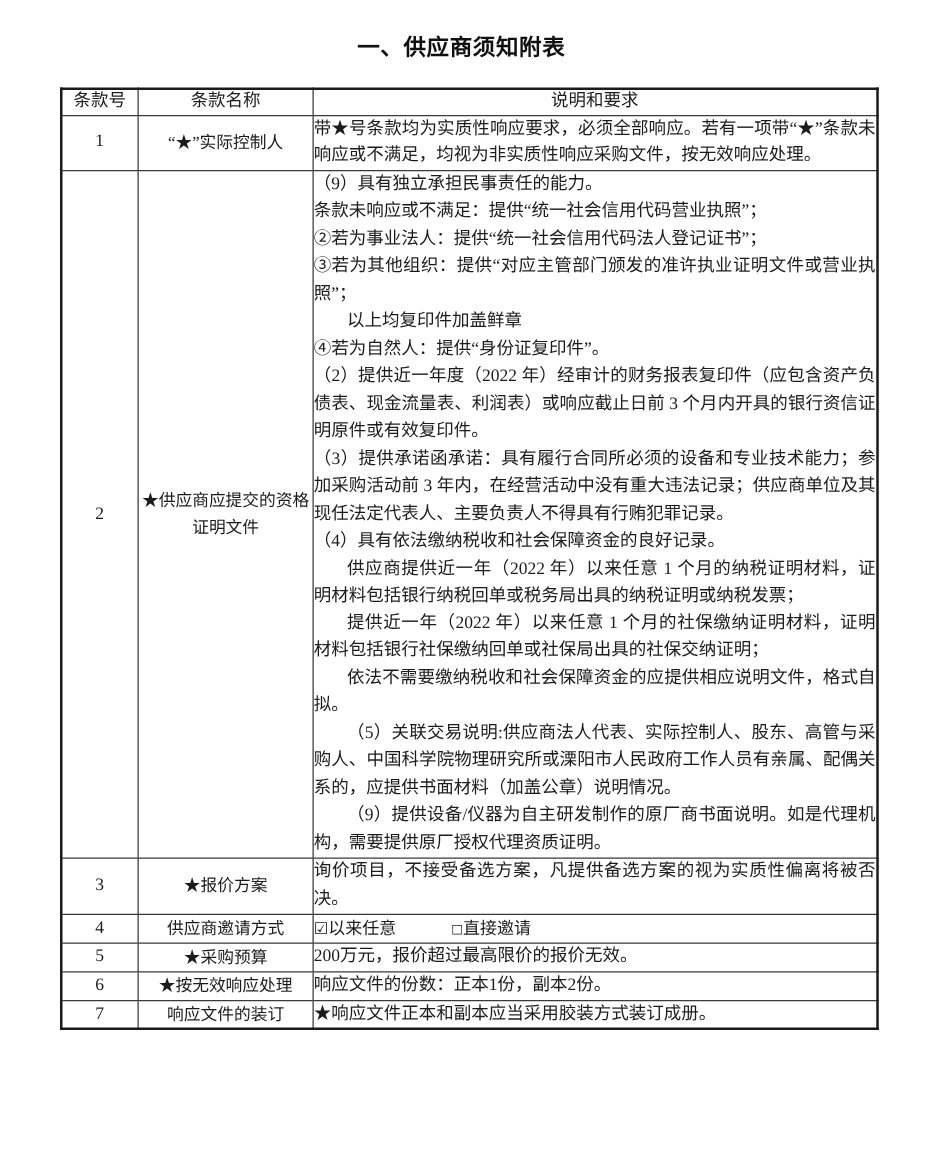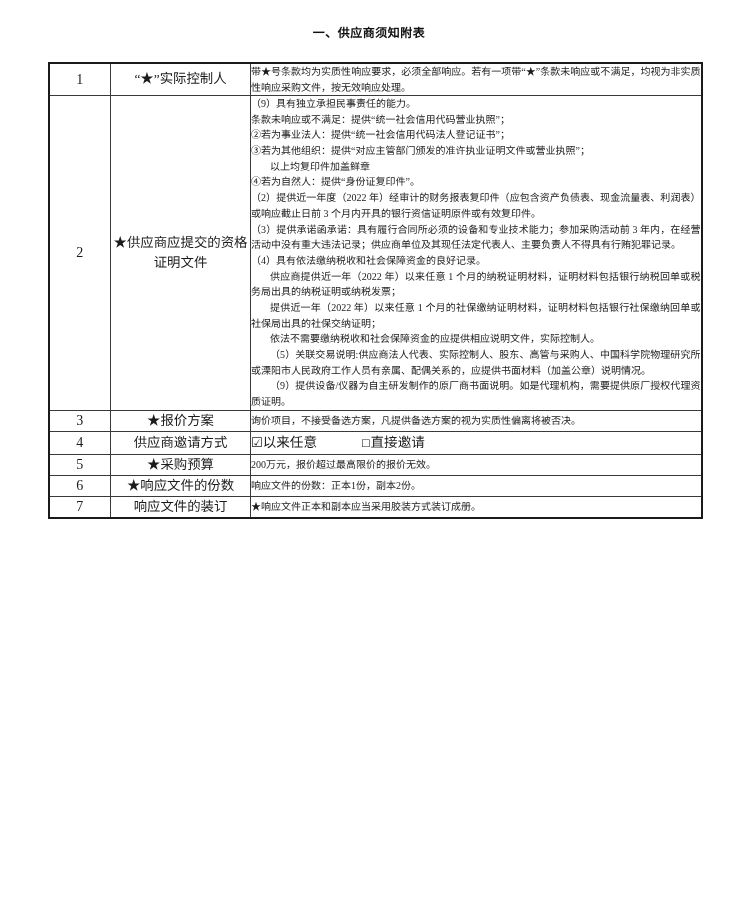--- a/index.html
+++ b/index.html
@@ -25,21 +25,21 @@
   .chapter-title {
     text-align: center;
     font-size: 21px;
     font-weight: bold;
     letter-spacing: 1px;
     margin: 22px 0 0 0;
     color: #111111;
   }
   .section-title {
     text-align: center;
-    font-size: 12px;
+    font-size: 18px;
     font-weight: bold;
     letter-spacing: 0.5px;
     margin: 23px 10px 0 0;
     color: #111111;
   }
   .table-wrap {
     margin: 21px auto 0 auto;
     width: 653px;
   }
   table.spec {
@@ -63,21 +63,21 @@
     padding: 9px 4px;
     font-weight: normal;
   }
   .cell-no {
     text-align: center;
     font-size: 14px;
     font-family: "Liberation Serif", serif;
   }
   .cell-desc {
     text-align: left;
-    font-size: 10px;
+    font-size: 14px;
     line-height: 1.55;
     padding: 4px 5px 4px 4px;
     margin-left: 25px;
   }
   .cell-desc.tight {
     line-height: 1.57;
   }
   .cell-desc p {
     margin: 0;
     text-align: justify;
@@ -117,20 +117,25 @@
   <div class="section-title">一、供应商须知附表</div>
 
   <div class="table-wrap">
     <table class="spec">
       <colgroup>
         <col class="c-no">
         <col class="c-name">
         <col class="c-desc">
       </colgroup>
       <tbody>
+        <tr>
+          <td class="cell-head">条款号</td>
+          <td class="cell-head">条款名称</td>
+          <td class="cell-head">说明和要求</td>
+        </tr>
 
         <tr>
           <td class="cell-no">1</td>
           <td class="cell-name">“★”实际控制人</td>
           <td class="cell-desc">
             <p>带★号条款均为实质性响应要求，必须全部响应。若有一项带“★”条款未响应或不满足，均视为非实质性响应采购文件，按无效响应处理。</p>
           </td>
         </tr>
 
         <tr>
@@ -141,21 +146,21 @@
             <p>条款未响应或不满足：提供“统一社会信用代码营业执照”；</p>
             <p>②若为事业法人：提供“统一社会信用代码法人登记证书”；</p>
             <p>③若为其他组织：提供“对应主管部门颁发的准许执业证明文件或营业执照”；</p>
             <p class="ind">以上均复印件加盖鲜章</p>
             <p>④若为自然人：提供“身份证复印件”。</p>
             <p>（2）提供近一年度（2022 年）经审计的财务报表复印件（应包含资产负债表、现金流量表、利润表）或响应截止日前 3 个月内开具的银行资信证明原件或有效复印件。</p>
             <p>（3）提供承诺函承诺：具有履行合同所必须的设备和专业技术能力；参加采购活动前 3 年内，在经营活动中没有重大违法记录；供应商单位及其现任法定代表人、主要负责人不得具有行贿犯罪记录。</p>
             <p>（4）具有依法缴纳税收和社会保障资金的良好记录。</p>
             <p class="ind">供应商提供近一年（2022 年）以来任意 1 个月的纳税证明材料，证明材料包括银行纳税回单或税务局出具的纳税证明或纳税发票；</p>
             <p class="ind">提供近一年（2022 年）以来任意 1 个月的社保缴纳证明材料，证明材料包括银行社保缴纳回单或社保局出具的社保交纳证明；</p>
-            <p class="ind">依法不需要缴纳税收和社会保障资金的应提供相应说明文件，实际控制人。</p>
+            <p class="ind">依法不需要缴纳税收和社会保障资金的应提供相应说明文件，格式自拟。</p>
             <p class="ind">（5）关联交易说明:供应商法人代表、实际控制人、股东、高管与采购人、中国科学院物理研究所或溧阳市人民政府工作人员有亲属、配偶关系的，应提供书面材料（加盖公章）说明情况。</p>
             <p class="ind">（9）提供设备/仪器为自主研发制作的原厂商书面说明。如是代理机构，需要提供原厂授权代理资质证明。</p>
           </td>
         </tr>
 
         <tr>
           <td class="cell-no">3</td>
           <td class="cell-name">★报价方案</td>
           <td class="cell-desc">
             <p>询价项目，不接受备选方案，凡提供备选方案的视为实质性偏离将被否决。</p>
@@ -173,21 +178,21 @@
         <tr>
           <td class="cell-no">5</td>
           <td class="cell-name">★采购预算</td>
           <td class="cell-desc">
             <p>200万元，报价超过最高限价的报价无效。</p>
           </td>
         </tr>
 
         <tr>
           <td class="cell-no">6</td>
-          <td class="cell-name">★响应文件的份数</td>
+          <td class="cell-name">★按无效响应处理</td>
           <td class="cell-desc">
             <p>响应文件的份数：正本1份，副本2份。</p>
           </td>
         </tr>
 
         <tr>
           <td class="cell-no">7</td>
           <td class="cell-name">响应文件的装订</td>
           <td class="cell-desc">
             <p>★响应文件正本和副本应当采用胶装方式装订成册。</p>

